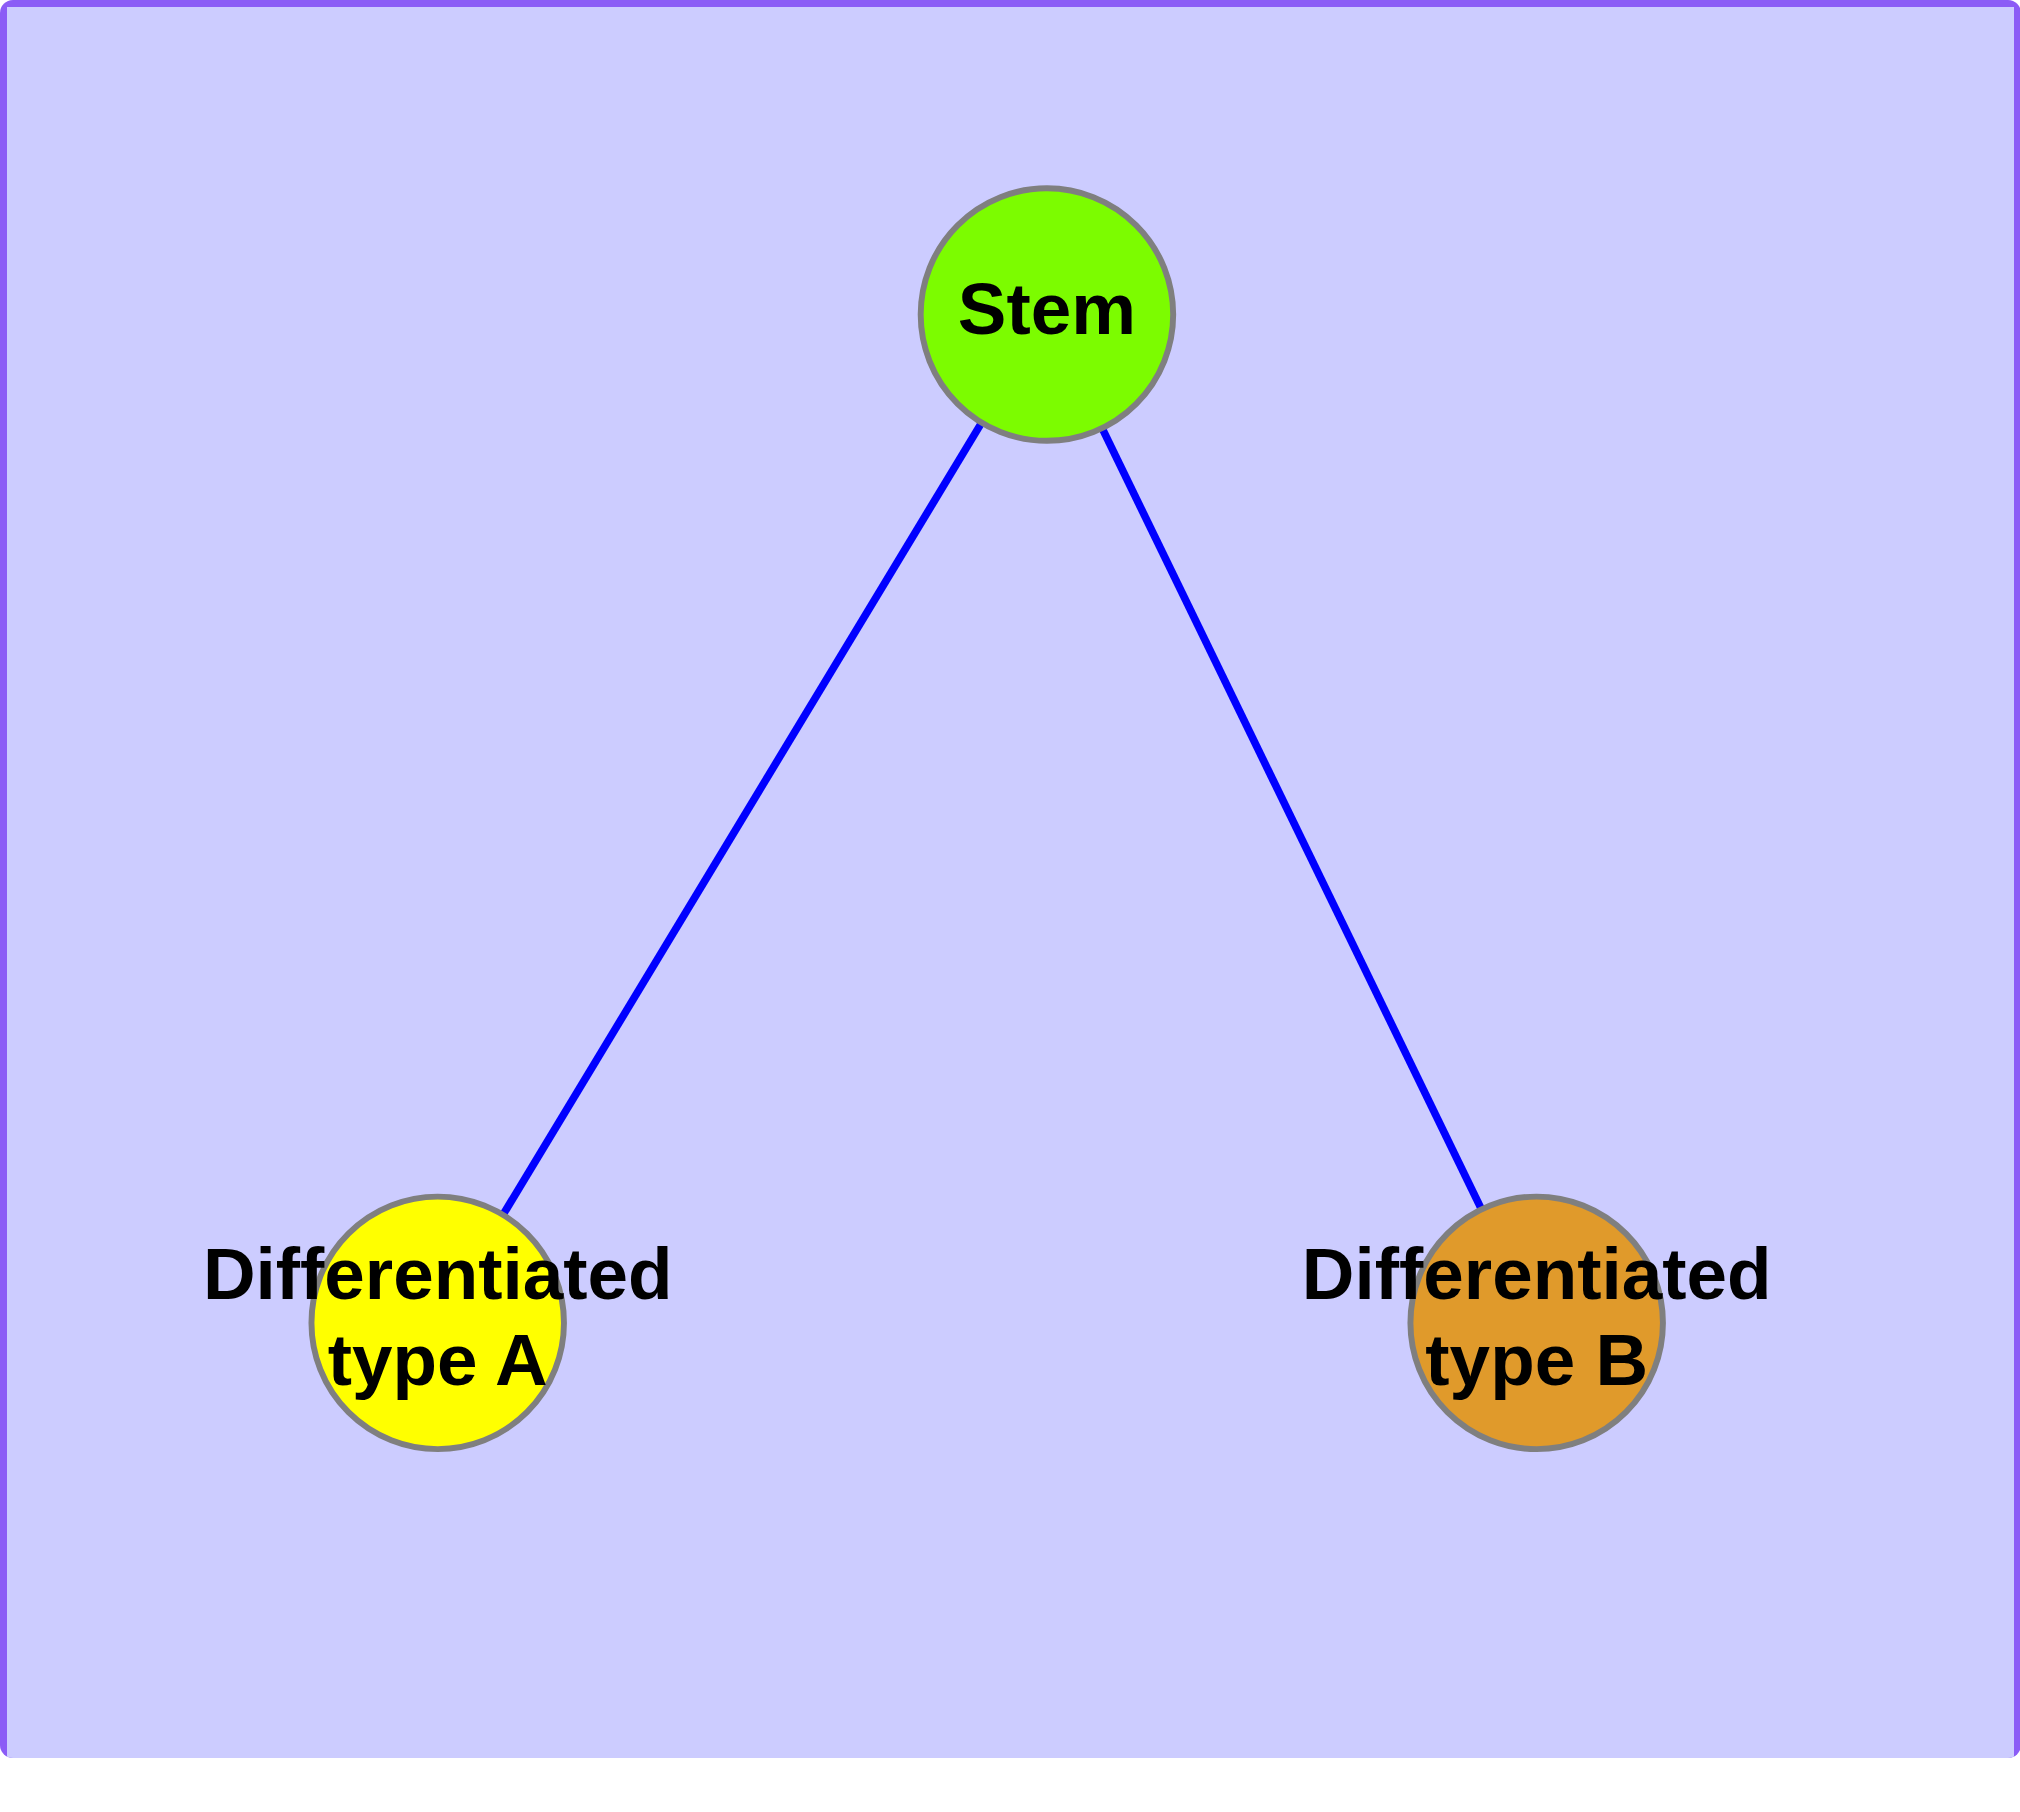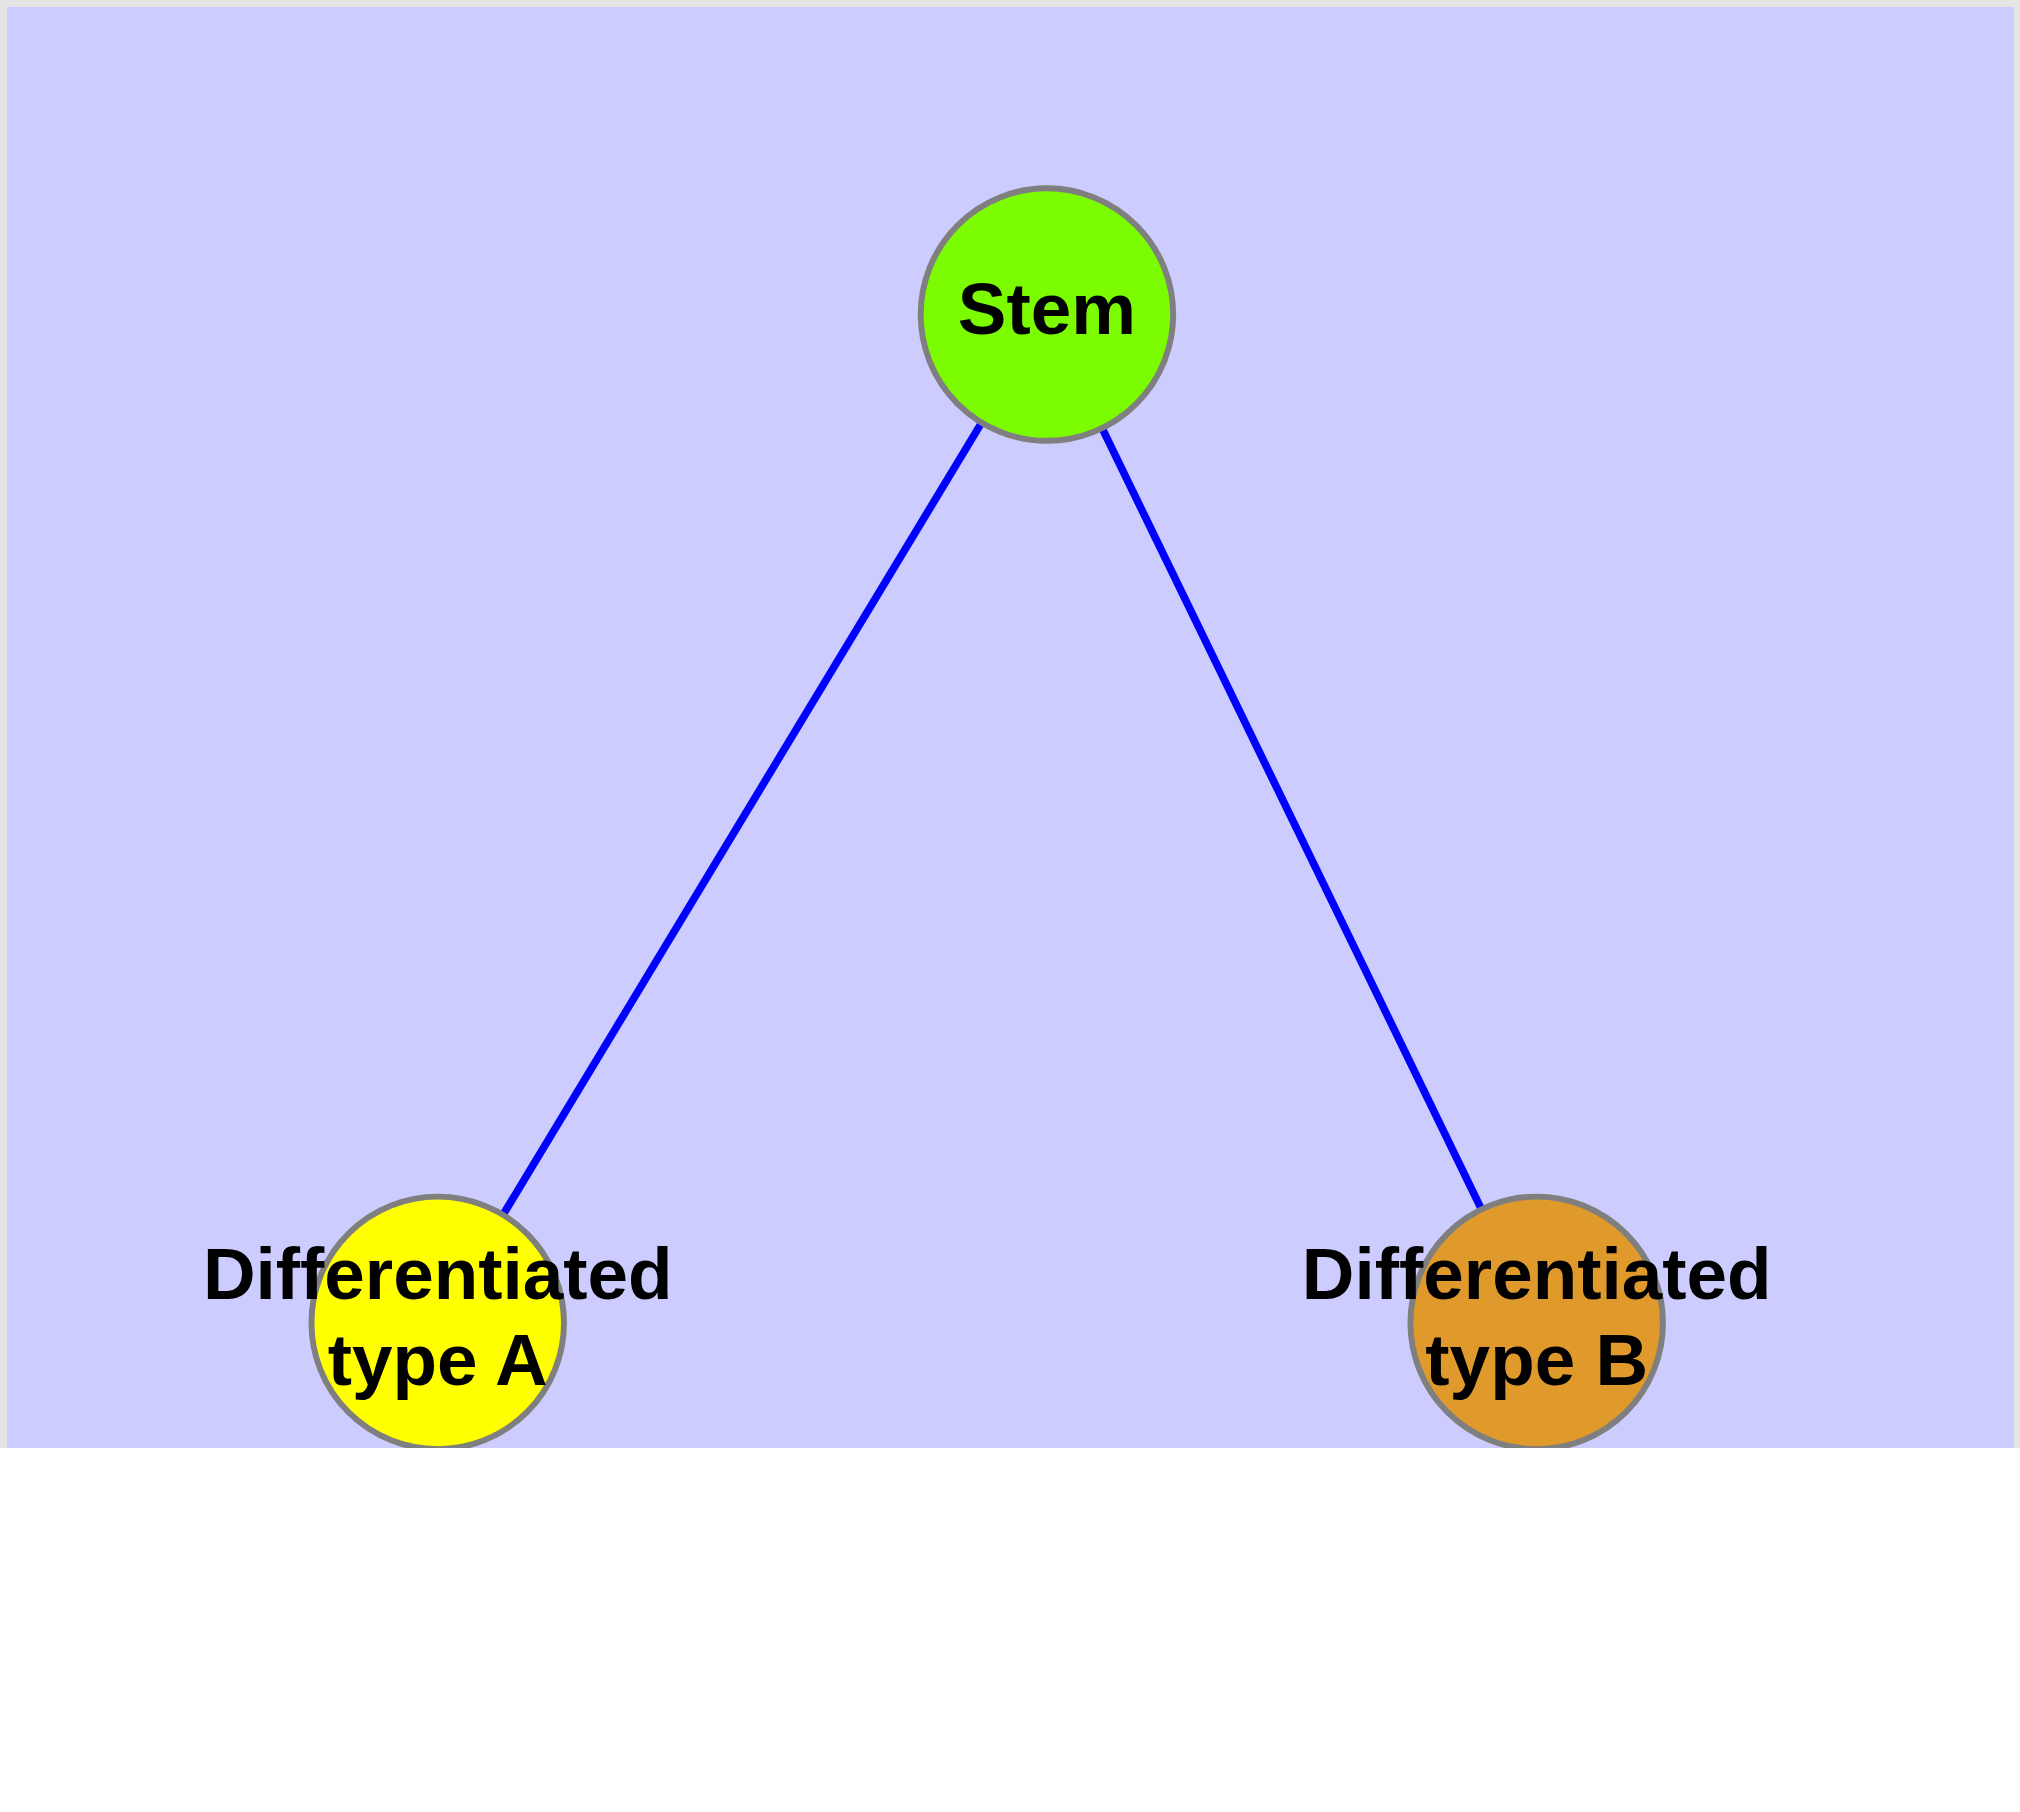--- a/index.html
+++ b/index.html
@@ -48,21 +48,21 @@
     font-size: 86px;
     fill: #000000;
     text-anchor: middle;
     dominant-baseline: middle;
     paint-order: normal;
   }
 </style>
 </head>
 <body>
 
-<div id="canvas" style="width: 2021px; height: 1448px; background: #e5e5e5;">
+<div id="canvas" style="width: 2021px; height: 1758px; background: #8b5cf6; border-radius: 13px;">
   <div id="plot-area" style="width: 2007px; height: 1798px; background: rgb(204, 204, 255);">
     <svg id="graph-svg" viewBox="0 0 2368 2122" preserveAspectRatio="xMidYMid meet" style="width: 2007px; height: 1798px;">
 
       <g>
         <line class="edge-line" x1="1149.946498423901" y1="490.52943932622804" x2="585.0535015760992" y2="1425.4705606737718" stroke="#0000ff" stroke-width="9"></line>
         <line class="edge-line" style="display:none" y1="487"></line>
         <line class="edge-line" x1="1292.0986904478" y1="497.0267156278236" x2="1739.9013095522" y2="1418.9732843721763" stroke="#0000ff" stroke-width="9"></line>
       </g>
 
       <g>

